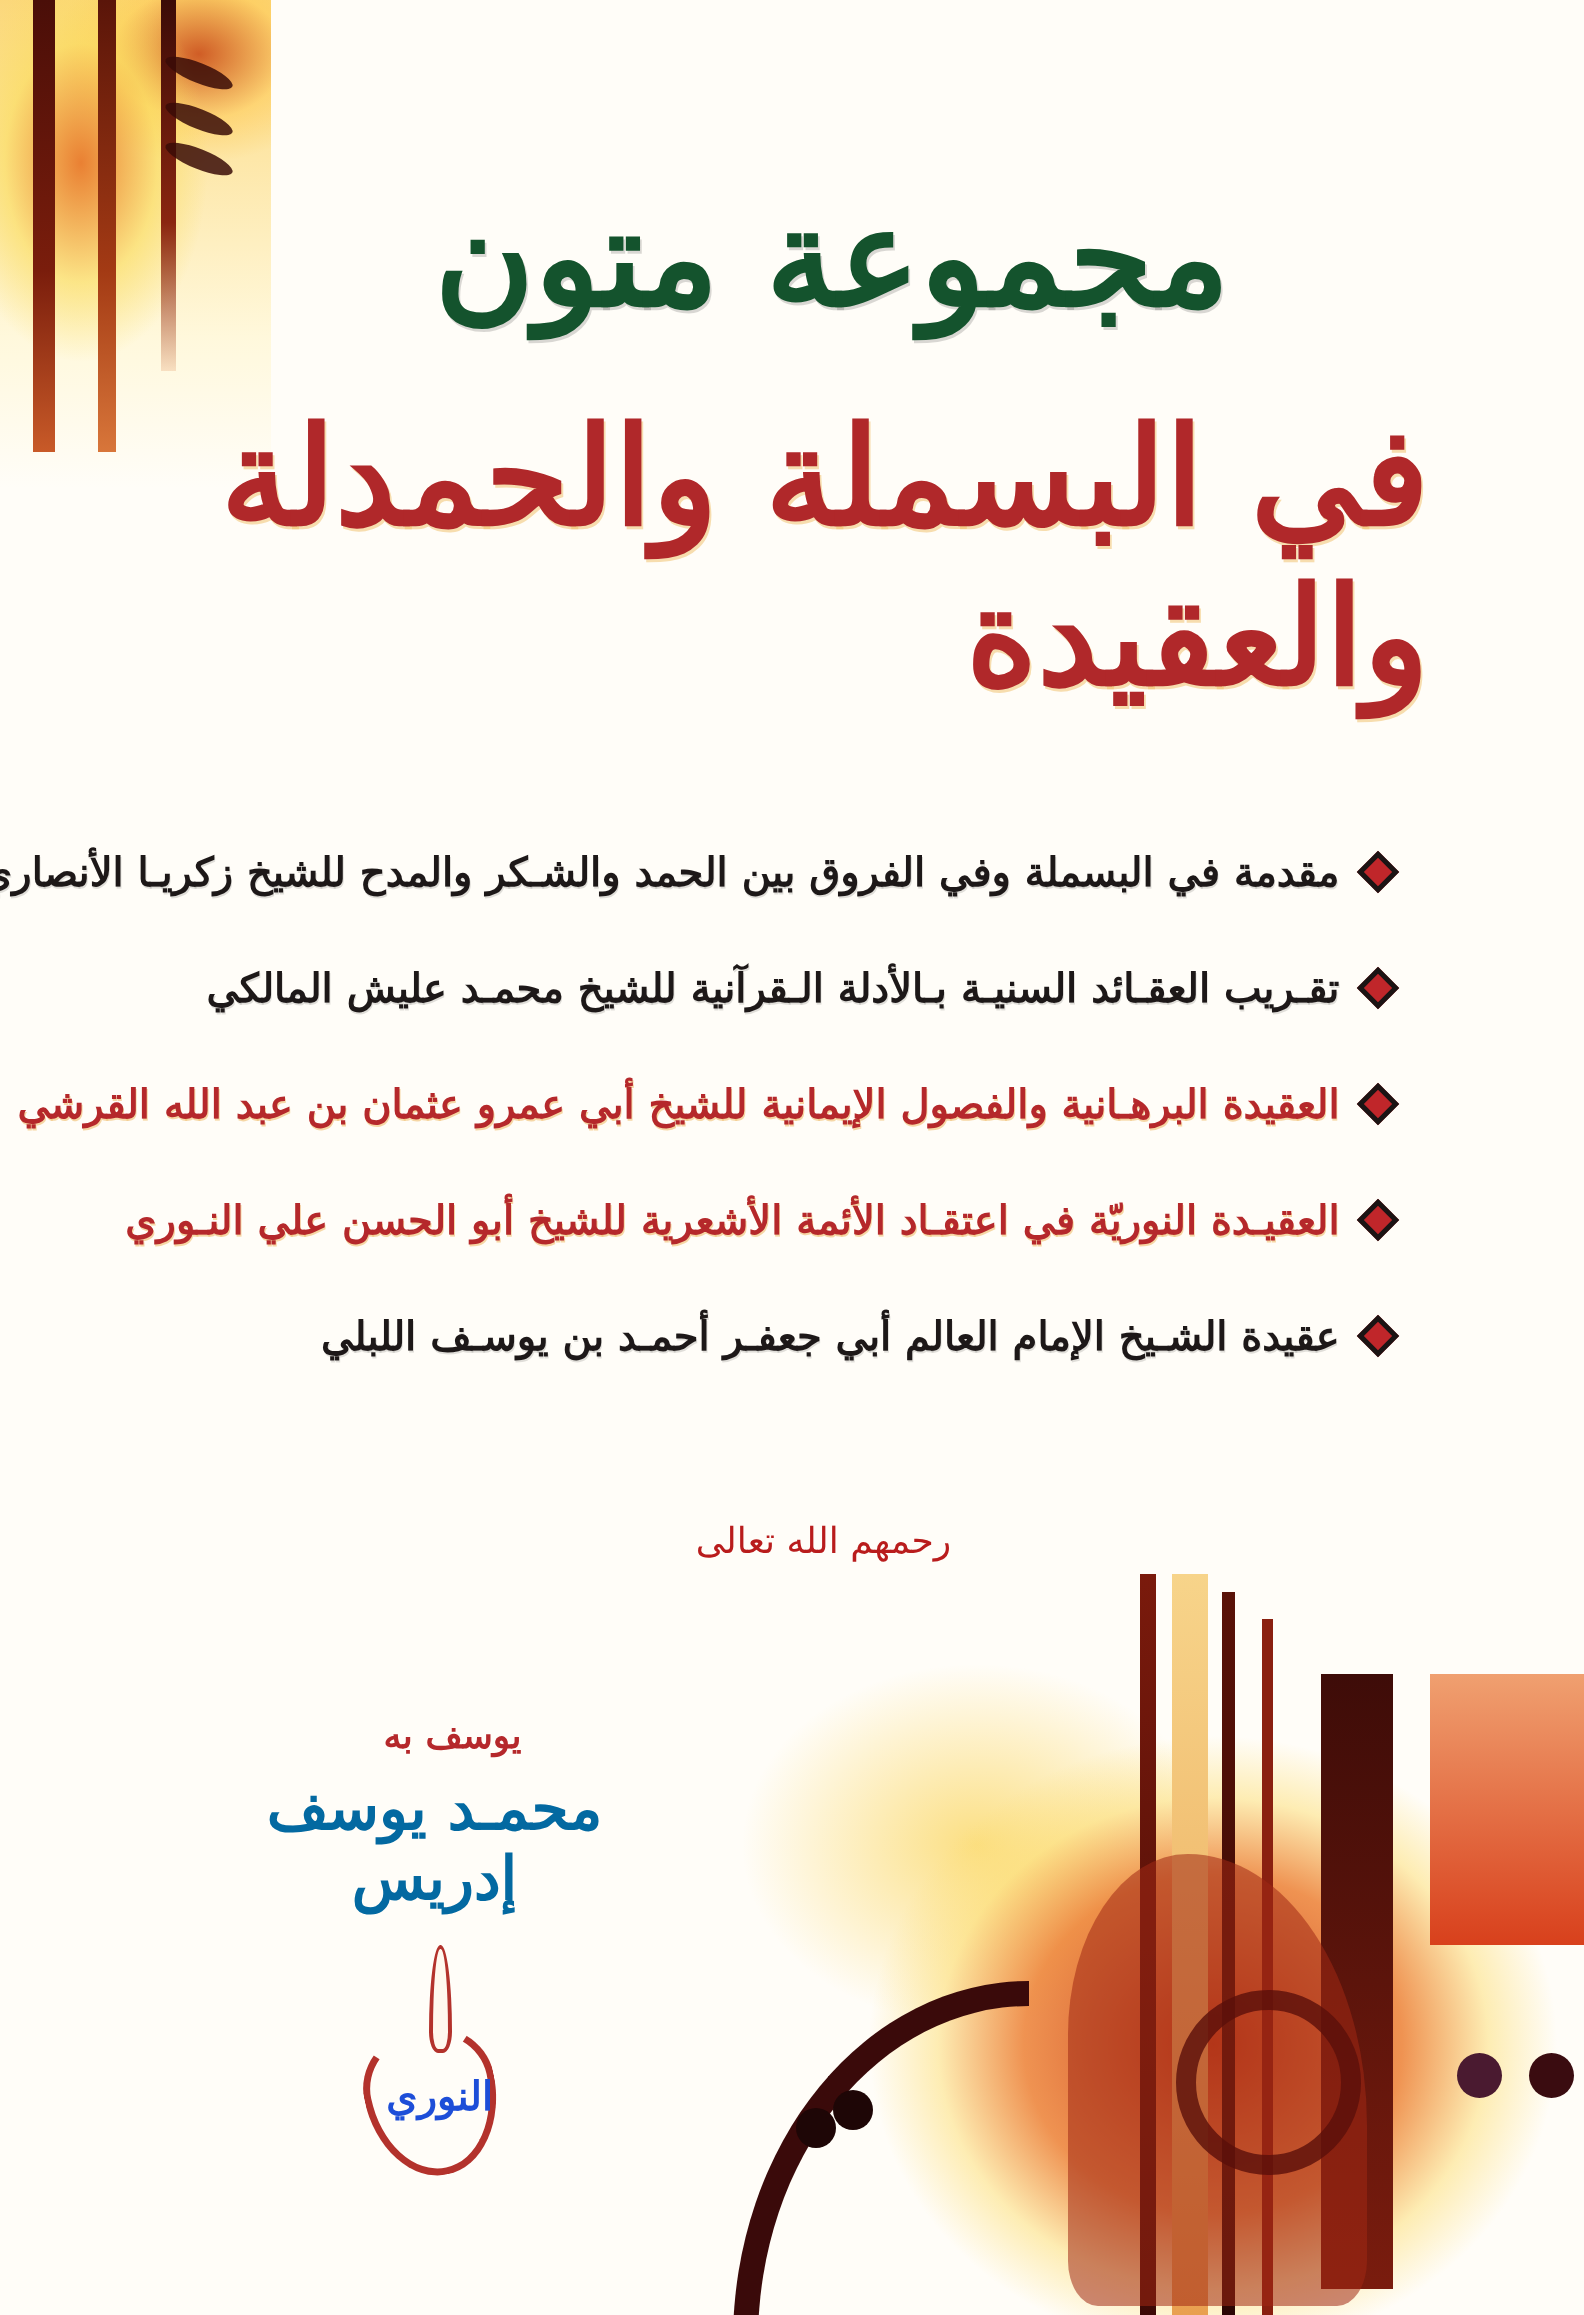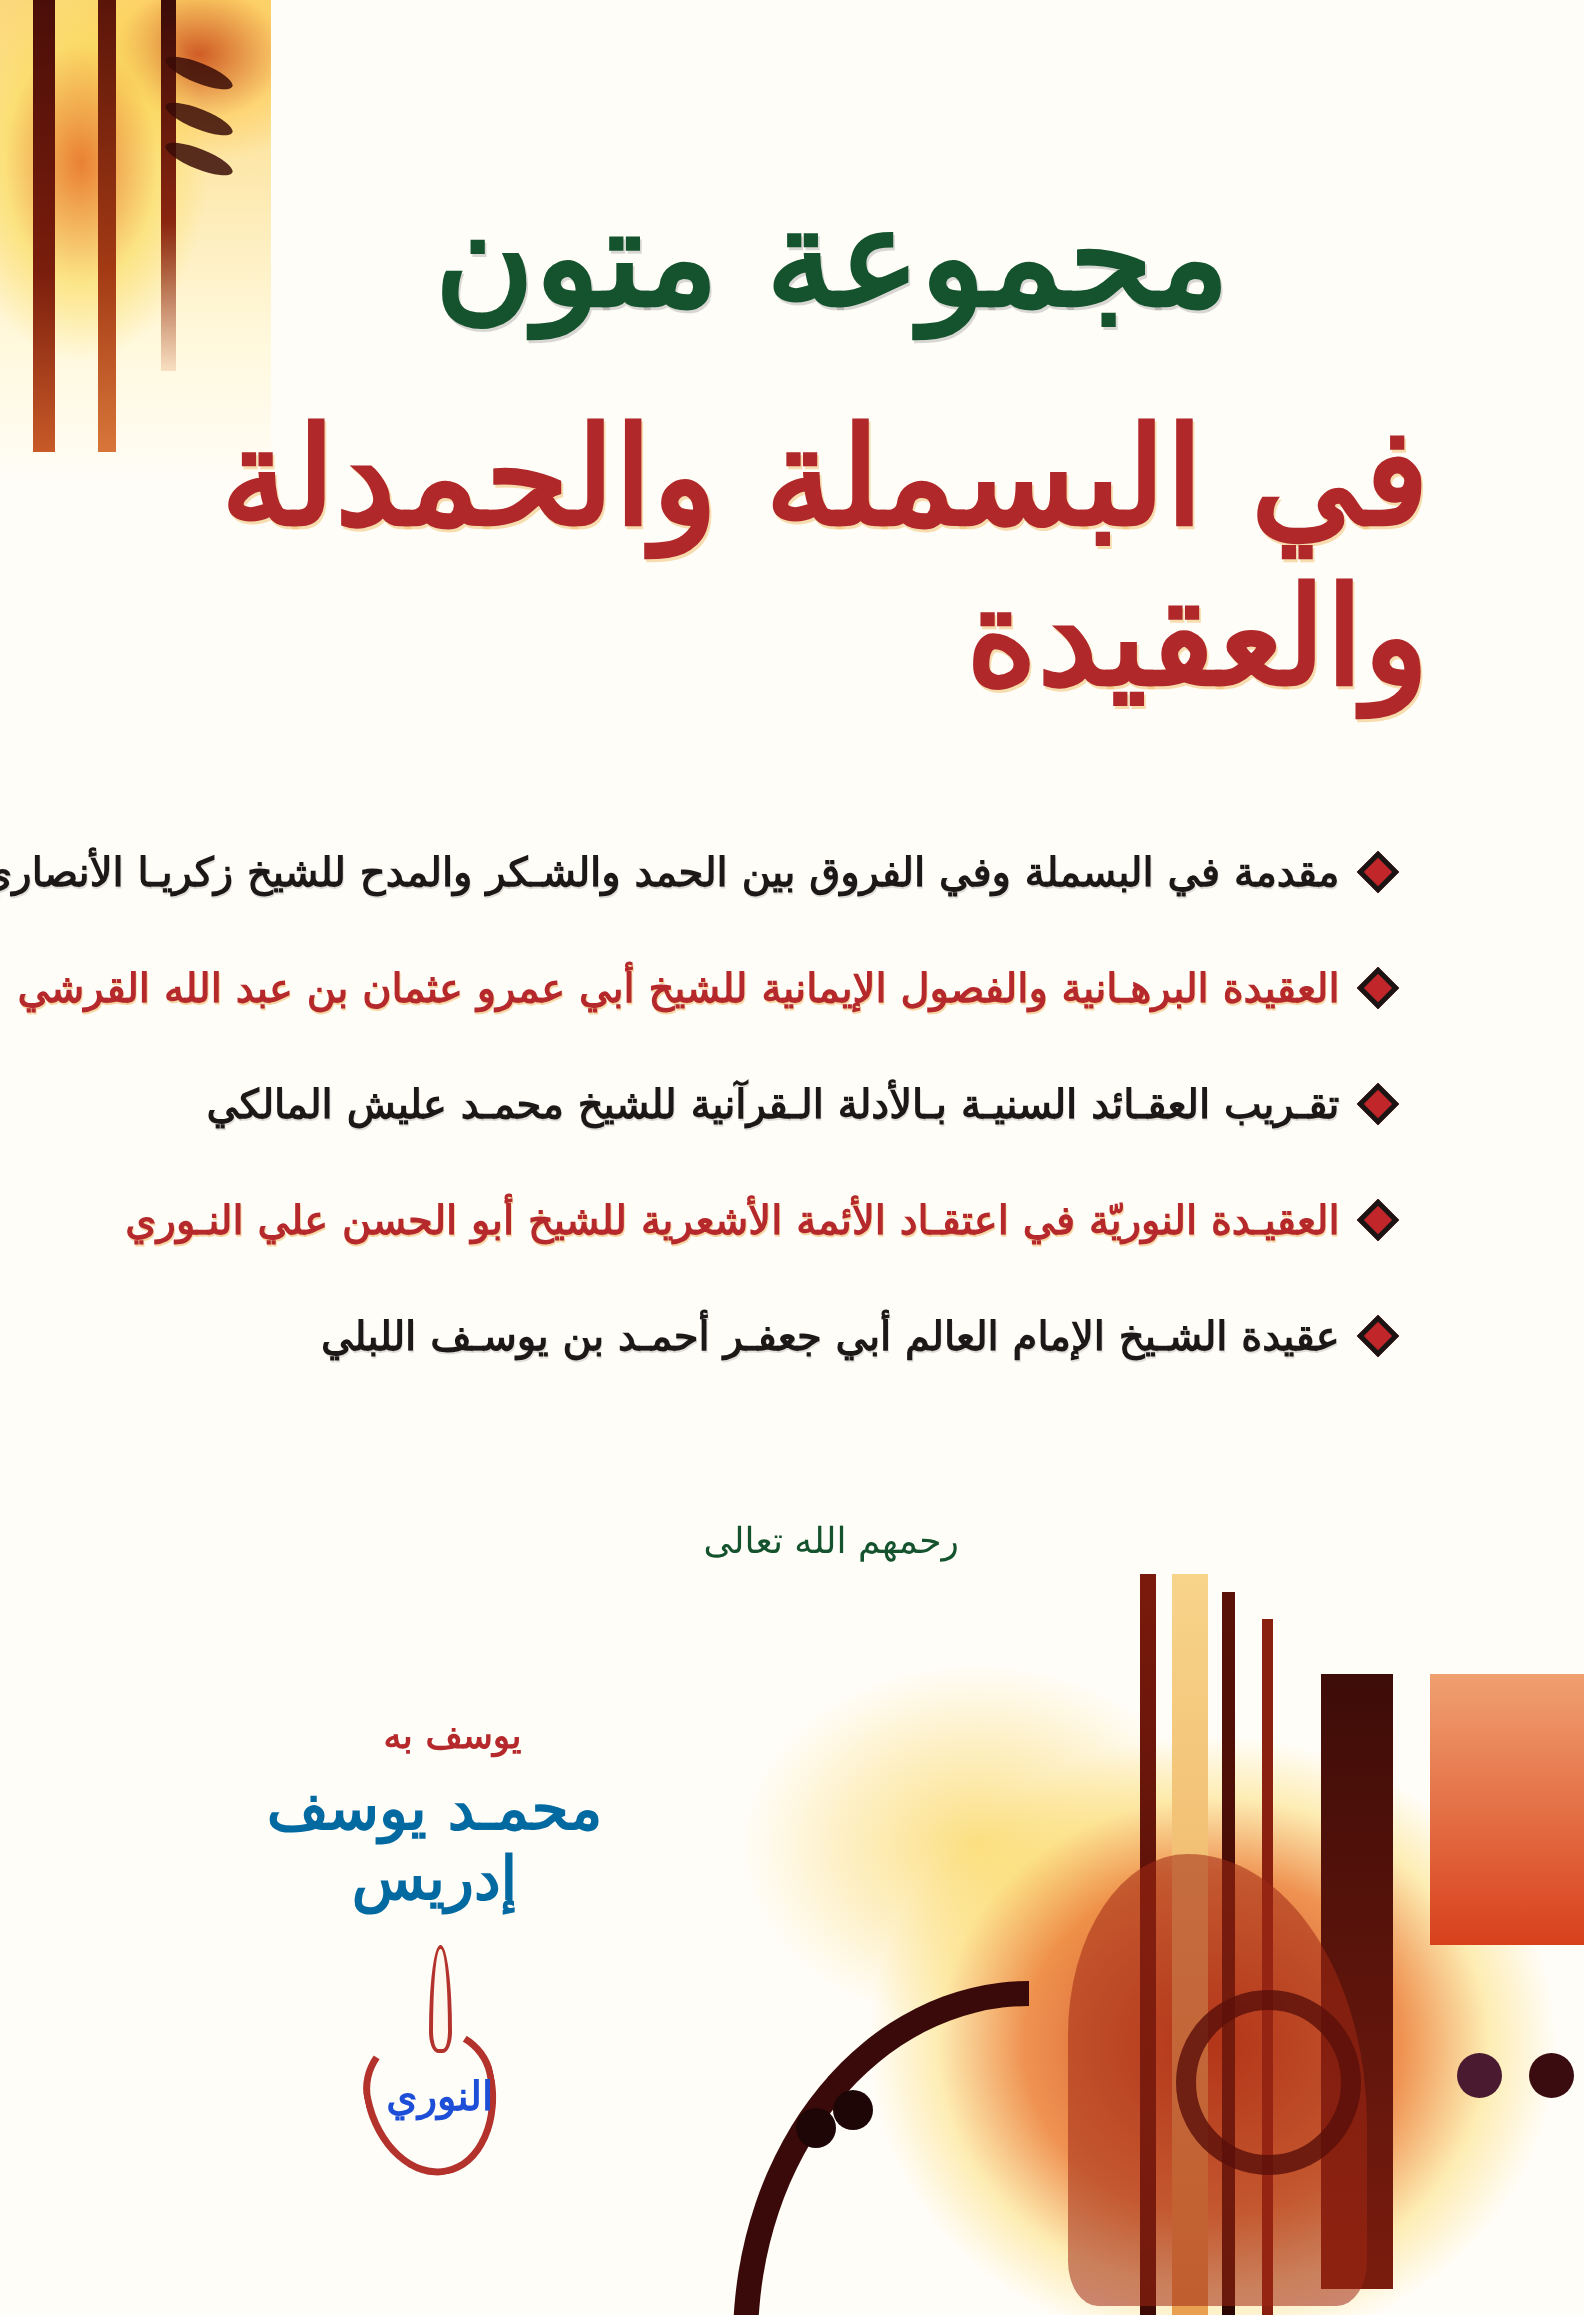--- a/index.html
+++ b/index.html
@@ -62,22 +62,22 @@
   .item .bullet {
     width: 20px; height: 20px; background: #c0262a;
     border: 5.4px solid #1b1414; transform: rotate(45deg);
     margin-left: 23.5px; flex: 0 0 auto;
   }
   .item .text { line-height: 1; }
   .item.red .text { color: #b5282b; text-shadow: 0.9px 1.8px 0 rgba(240,190,110,0.6); }
   .item.dark .text { color: #1d1818; text-shadow: 0.9px 1.8px 0 rgba(0,0,0,0.12); }
 
   .mercy {
-    position: absolute; left: 688px; top: 1520px; width: 271px; 
-    font-size: 36px; color: #14532d; direction: rtl;
+    position: absolute; left: 688px; top: 1520px; width: 271px; text-align: center;
+    font-size: 36px; color: #b91c1c; direction: rtl;
   }
   .editor-label {
     position: absolute; left: 344px; top: 1714px; width: 217px; text-align: center;
     font-size: 36px; font-weight: bold; color: #b5282b; direction: rtl;
   }
   .editor-name {
     position: absolute; left: 181px; top: 1773px; width: 507px; text-align: center;
     font-size: 60px; font-weight: bold; color: #0369a1; direction: rtl;
   }
 
@@ -129,27 +129,27 @@
   </div>
 
   <div class="title-1">مجموعة متون</div>
   <div class="title-2">في البسملة والحمدلة والعقيدة</div>
 
   <div class="contents">
     <div class="item dark">
       <span class="bullet"></span>
       <span class="text">مقدمة في البسملة وفي الفروق بين الحمد والشـكر والمدح للشيخ زكريـا الأنصاري</span>
     </div>
+    <div class="item dark">
+      <span class="bullet"></span>
+      <span class="text">تقـريب العقـائد السنيـة بـالأدلة الـقرآنية للشيخ محمـد عليش المالكي</span>
+    </div>
     <div class="item red">
       <span class="bullet"></span>
       <span class="text">العقيدة البرهـانية والفصول الإيمانية للشيخ أبي عمرو عثمان بن عبد الله القرشي</span>
-    </div>
-    <div class="item dark">
-      <span class="bullet"></span>
-      <span class="text">تقـريب العقـائد السنيـة بـالأدلة الـقرآنية للشيخ محمـد عليش المالكي</span>
     </div>
     <div class="item red">
       <span class="bullet"></span>
       <span class="text">العقيـدة النوريّة في اعتقـاد الأئمة الأشعرية للشيخ أبو الحسن علي النـوري</span>
     </div>
     <div class="item dark">
       <span class="bullet"></span>
       <span class="text">عقيدة الشـيخ الإمام العالم أبي جعفـر أحمـد بن يوسـف اللبلي</span>
     </div>
   </div>

